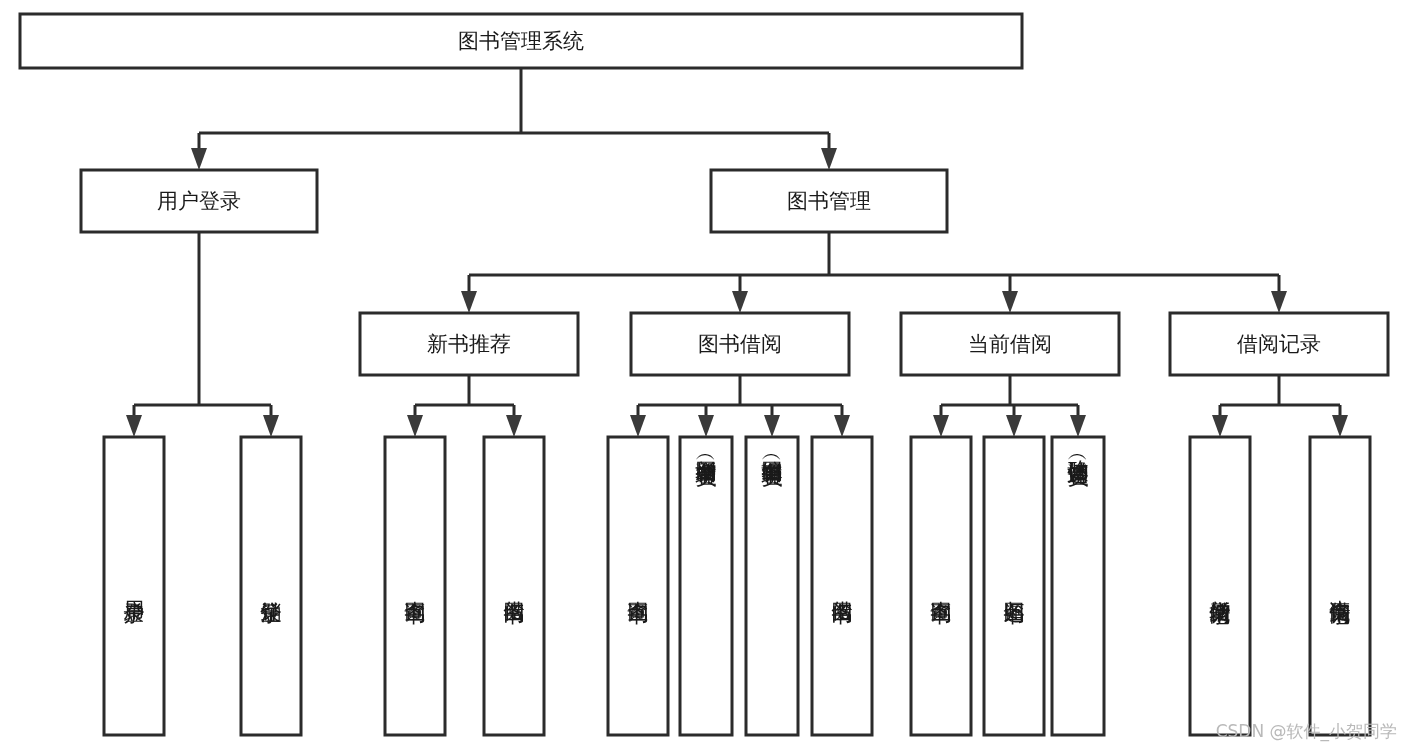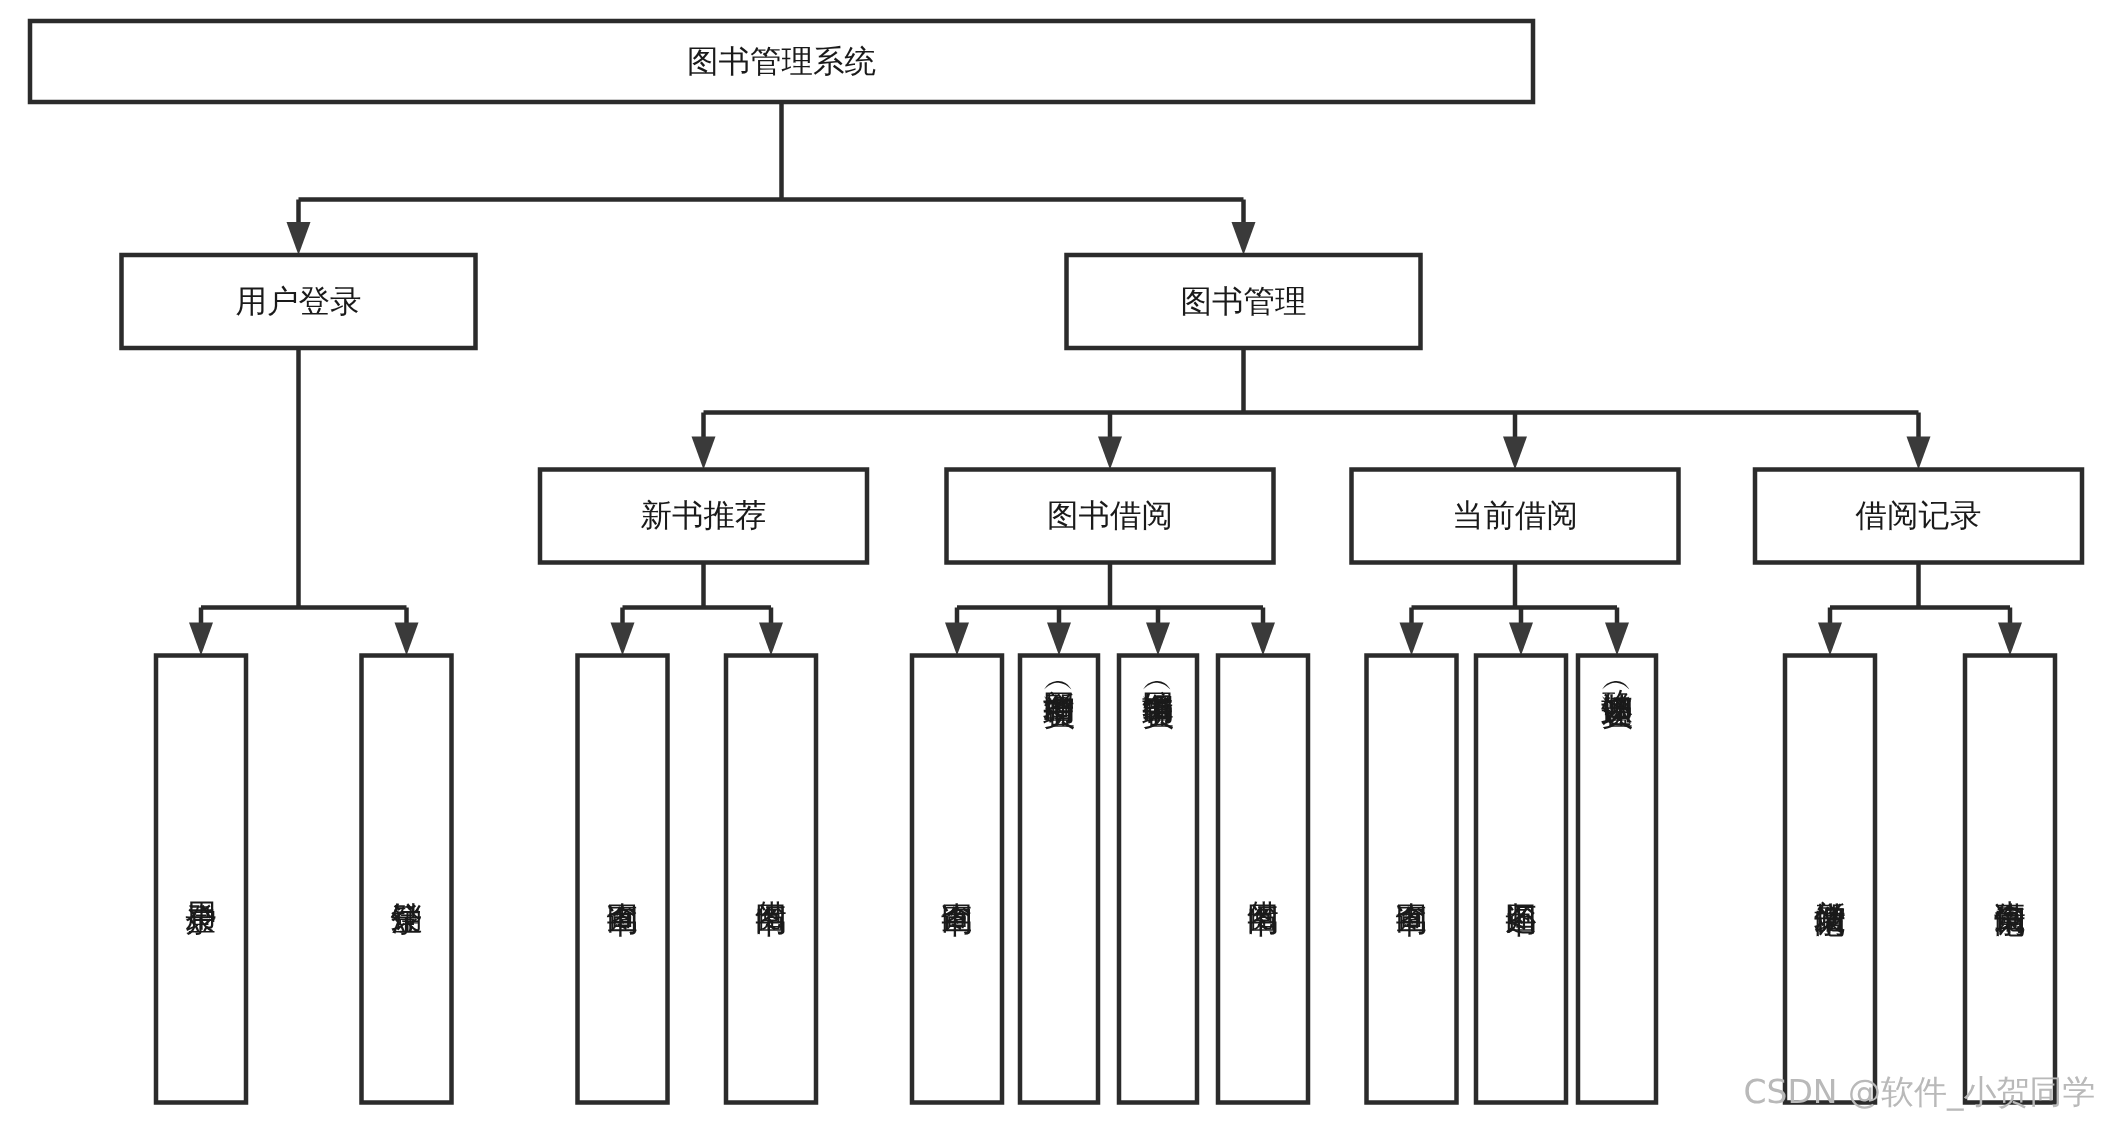--- a/index.html
+++ b/index.html
@@ -63,21 +63,21 @@
     color: #1a1a1a;
     letter-spacing: 1px;
     text-align: center;
     white-space: nowrap;
   }
   .watermark {
     position: absolute;
     right: 8px;
     bottom: 4px;
     font-family: "DejaVu Sans", "Liberation Sans", sans-serif;
-    font-size: 22px;
+    font-size: 17px;
     color: #b9b9b9;
     white-space: nowrap;
     user-select: none;
   }
 </style>
 </head>
 <body>
 
 <div id="diagram-root">
 

